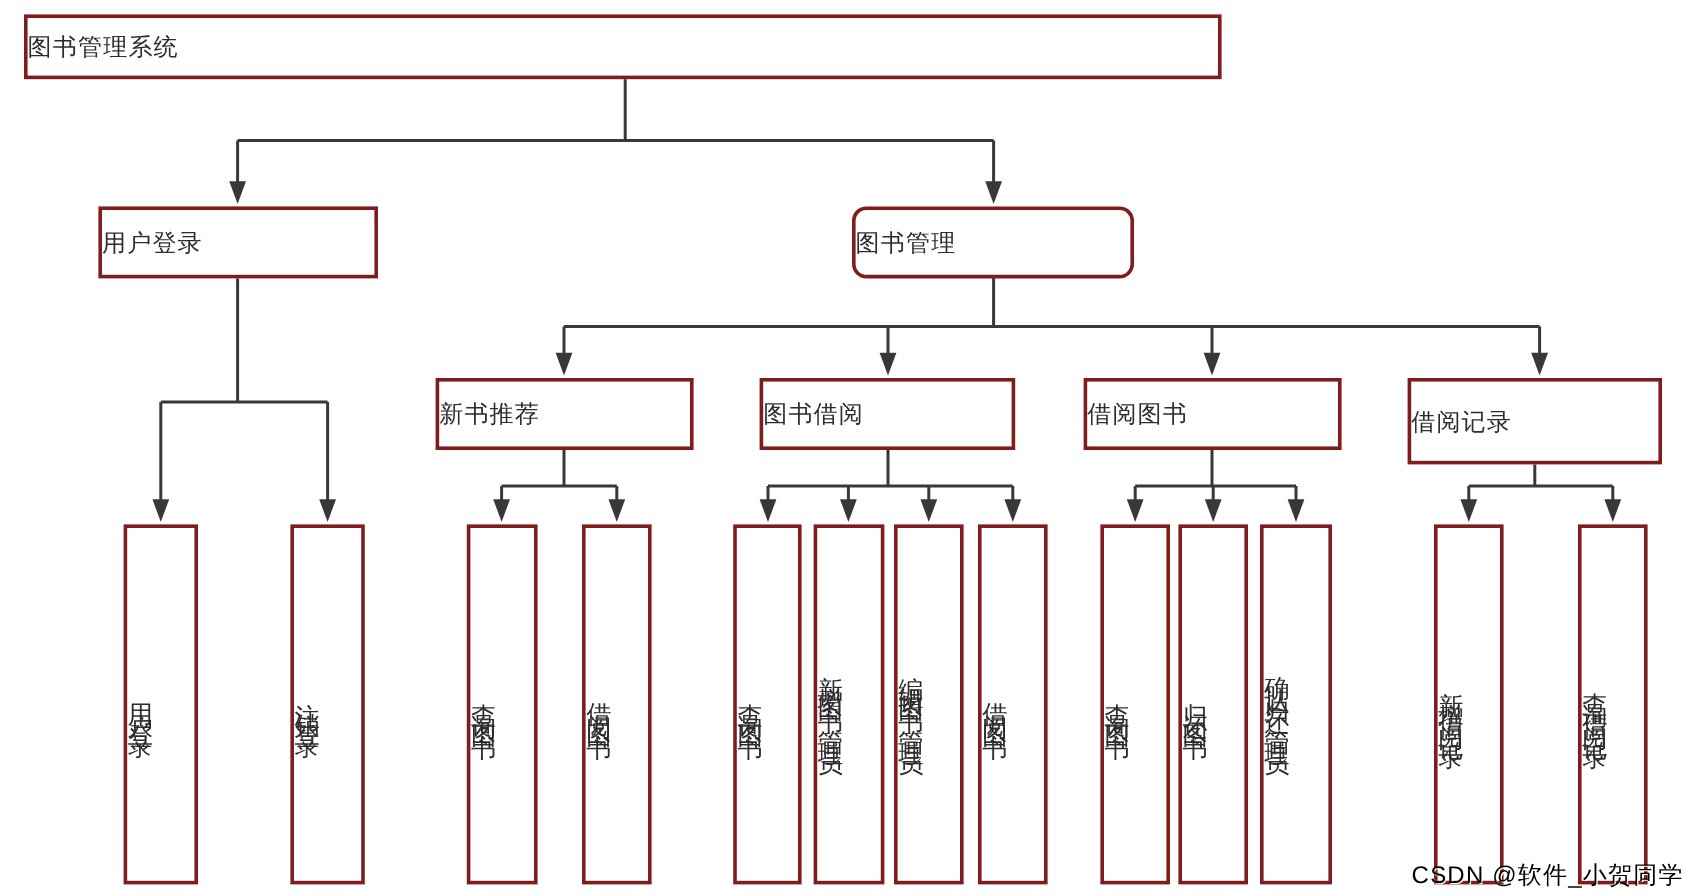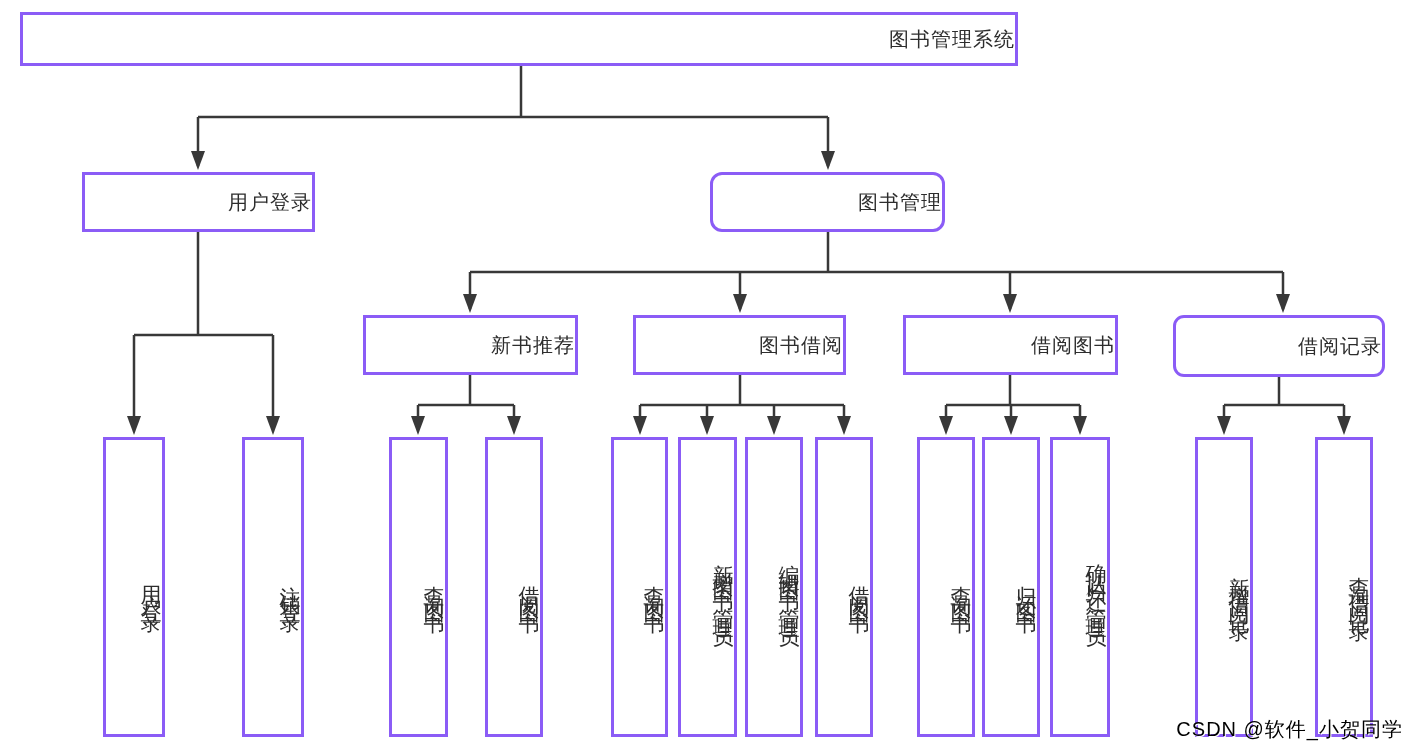--- a/index.html
+++ b/index.html
@@ -13,25 +13,25 @@
   }
   #connectors {
     position: absolute;
     left: 0; top: 0;
     width: 1405px; height: 747px;
     pointer-events: none;
   }
   .box {
     position: absolute;
     box-sizing: border-box;
-    border: 3px solid #8b5cf6;
+    border: 3px solid #7f1d1d;
     background: #ffffff;
     display: flex;
     align-items: center;
-    justify-content: flex-end;
+    justify-content: flex-start;
     color: #2d2d2d;
   }
   .hnode span {
     font-size: 20px;
     letter-spacing: 1px;
     white-space: nowrap;
   }
   .vnode span {
     writing-mode: vertical-rl;
     text-orientation: mixed;
@@ -107,21 +107,21 @@
 
   <div class="box hnode" style="left:633px; top:315px; width:213px; height:60px;">
     <span>图书借阅</span>
   </div>
   <div class="box hnode" style="left:363px; top:315px; width:215px; height:60px;">
     <span>新书推荐</span>
   </div>
   <div class="box hnode" style="left:903px; top:315px; width:215px; height:60px;">
     <span>借阅图书</span>
   </div>
-  <div class="box hnode" style="left:1173px; top:315px; width:212px; height:62px;border-radius:11px;">
+  <div class="box hnode" style="left:1173px; top:315px; width:212px; height:72px;">
     <span>借阅记录</span>
   </div>
 
   <div class="box vnode" style="left:103px; top:437px; width:62px; height:300px;">
     <span>用户登录</span>
   </div>
   <div class="box vnode" style="left:242px; top:437px; width:62px; height:300px;">
     <span>注销登录</span>
   </div>
 

